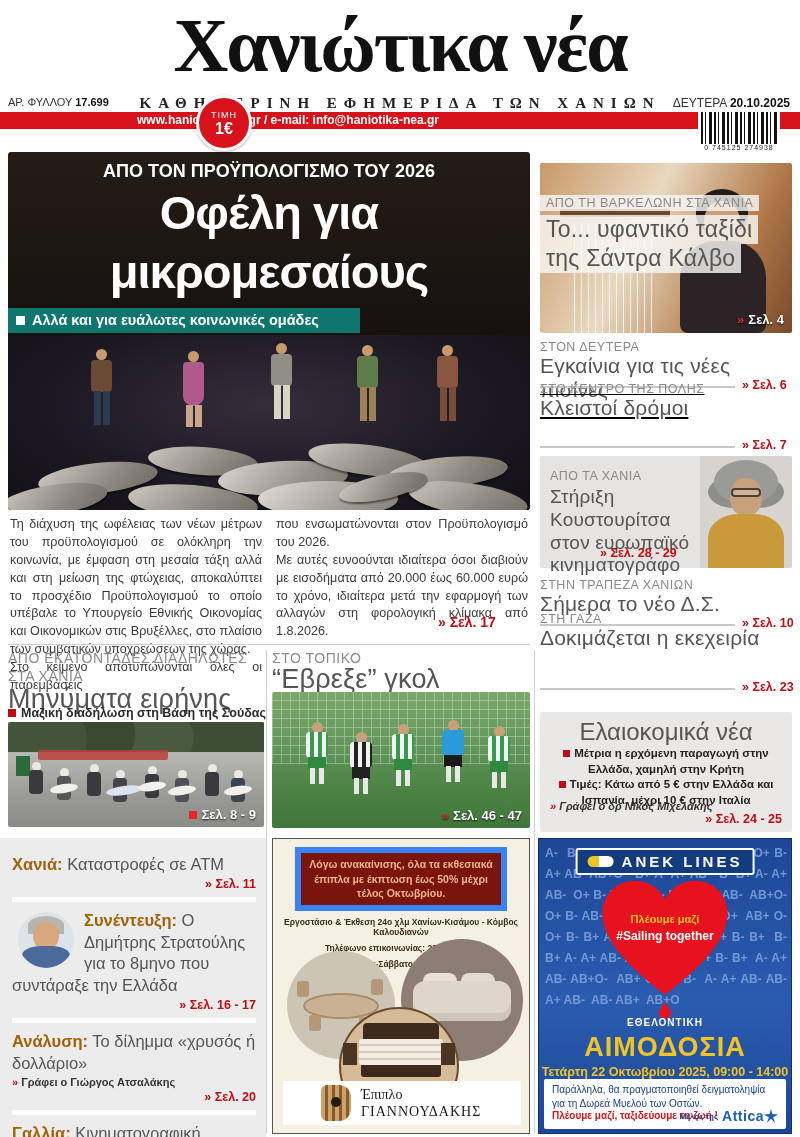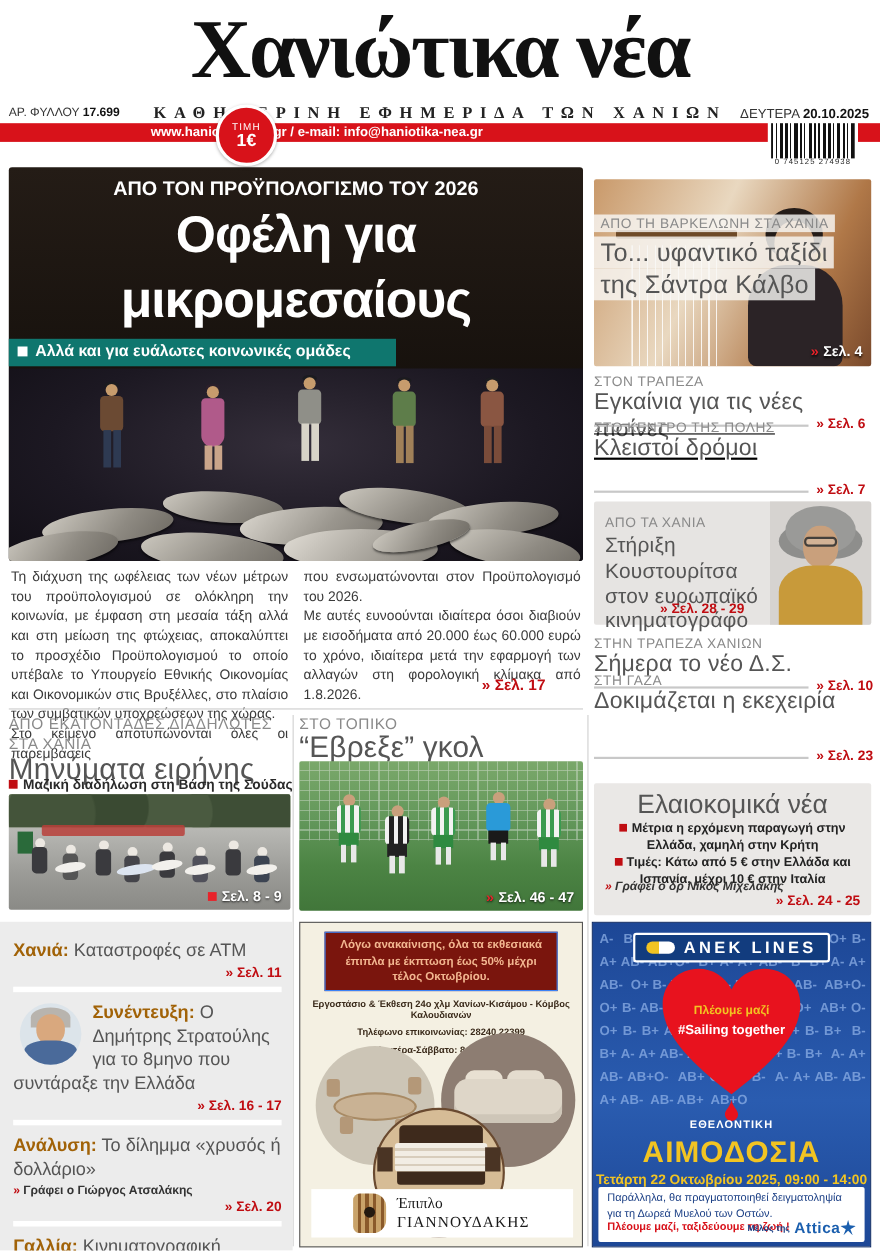--- a/index.html
+++ b/index.html
@@ -125,21 +125,21 @@
   .brief .txt b { color:#a16207; font-weight:bold; }
   .brief .pg { display:block; text-align:right; margin-top:2px; }
   .brief .auth { font-size:11px; font-weight:bold; color:#333; margin-top:2px; }
   .brief .auth .rr { color:#c00d12; }
   .avatar { float:left; width:56px; height:56px; border-radius:50%; background:#dce4ea; margin:2px 10px 4px 6px; position:relative; overflow:hidden; }
   .avatar .hr { position:absolute; top:4px; left:10px; width:36px; height:18px; border-radius:50% 50% 0 0; background:#b8b4ae; }
   .avatar .fc { position:absolute; top:10px; left:15px; width:26px; height:28px; border-radius:48%; background:#d9a87e; }
   .avatar .st { position:absolute; top:34px; left:4px; width:48px; height:24px; border-radius:40% 40% 0 0; background:#4a6a9a; }
 
   .furn { position:absolute; top:838px; left:272px; width:258px; height:296px; background:#f4f0e2; border:1px solid #555; overflow:hidden; }
-  .furn-promo { margin:8px auto 0 auto; width:212px; background:#7a150d; border:1px solid #3b82f6; color:#f2b690;
+  .furn-promo { margin:8px auto 0 auto; width:212px; background:#7a150d; border:6px solid #3b82f6; color:#f2b690;
     font-weight:bold; font-size:10.5px; text-align:center; padding:4px 6px; line-height:1.4; }
   .furn-line { text-align:center; font-size:8.5px; font-weight:bold; color:#3a2a1a; margin-top:6px; }
   .furn-circle { position:absolute; border-radius:50%; }
   .c-table { top:112px; left:14px; width:108px; height:108px; background:#ccc5b6; }
   .c-sofa { top:100px; right:6px; width:122px; height:122px; background:#8d7d72; }
   .c-bed { top:168px; left:66px; width:120px; height:118px; background:#d6bc96; border:2px solid #6a4a30; }
   .tbl-top { position:absolute; top:42px; left:16px; width:76px; height:26px; border-radius:50%; background:#c9b294; border:2px solid #a88a64; }
   .tbl-chair { position:absolute; width:12px; height:16px; background:#b49878; border-radius:3px; }
   .sofa-body { position:absolute; top:42px; left:12px; width:98px; height:40px; border-radius:12px; background:#ded6c8; box-shadow:inset 0 -8px 0 #cec6b8; }
   .sofa-cush { position:absolute; top:34px; left:22px; width:34px; height:16px; border-radius:8px; background:#e8e0d2; }
@@ -287,21 +287,21 @@
     </div>
     <div class="ovl kicker" style="top:8px;left:0;">ΑΠΟ ΤΗ ΒΑΡΚΕΛΩΝΗ ΣΤΑ ΧΑΝΙΑ</div>
     <div class="ovl sec-title" style="top:57px;left:0;font-size:23px;">της Σάντρα Κάλβο</div>
     <div class="ovl sec-title" style="top:28px;left:0;font-size:23px;">Το... υφαντικό ταξίδι</div>
     <div class="photo-ref" style="bottom:6px;right:8px;">
       <span class="rr">»</span><span>Σελ. 4</span>
     </div>
   </div>
 
   <div class="sb sb-item" style="top:340px;">
-    <span class="kicker">ΣΤΟΝ ΤΡΑΠΕΖΑ</span>
+    <span class="kicker">ΣΤΟΝ ΔΕΥΤΕΡΑ</span>
     <div class="sec-title">Εγκαίνια για τις νέες πισίνες</div>
   </div>
   <div class="thinline" style="left:540px;top:386px;width:195px;"></div>
   <div class="pageref" style="position:absolute;left:742px;top:378px;">» Σελ. 6</div>
 
   <div class="sb sb-item" style="top:382px;text-decoration:underline;">
     <span class="kicker">ΣΤΟ ΚΕΝΤΡΟ ΤΗΣ ΠΟΛΗΣ</span>
     <div class="sec-title">Κλειστοί δρόμοι</div>
   </div>
   <div class="thinline" style="left:540px;top:446px;width:195px;"></div>

